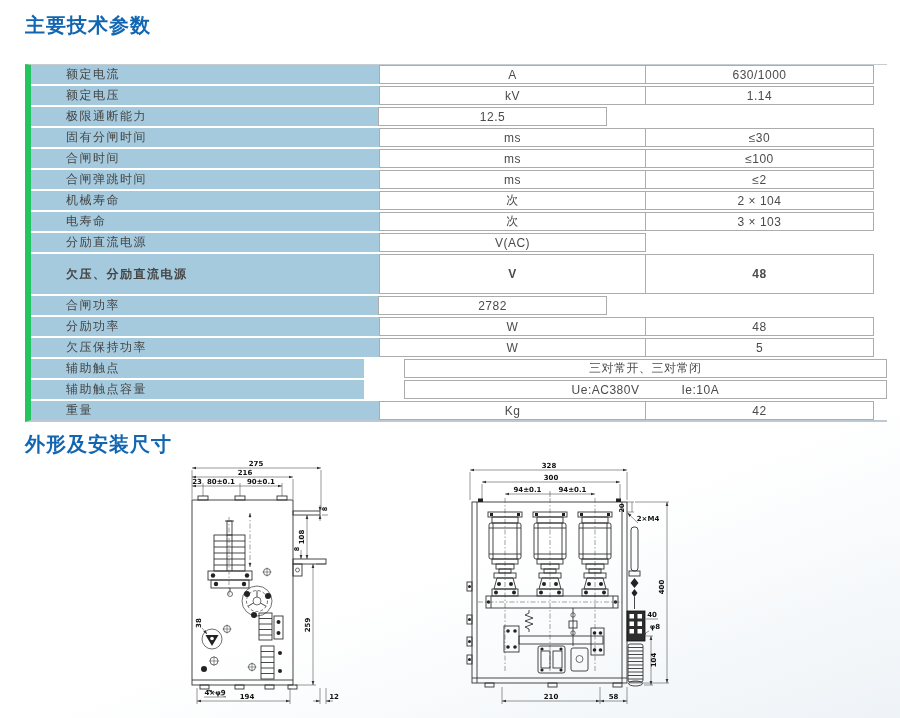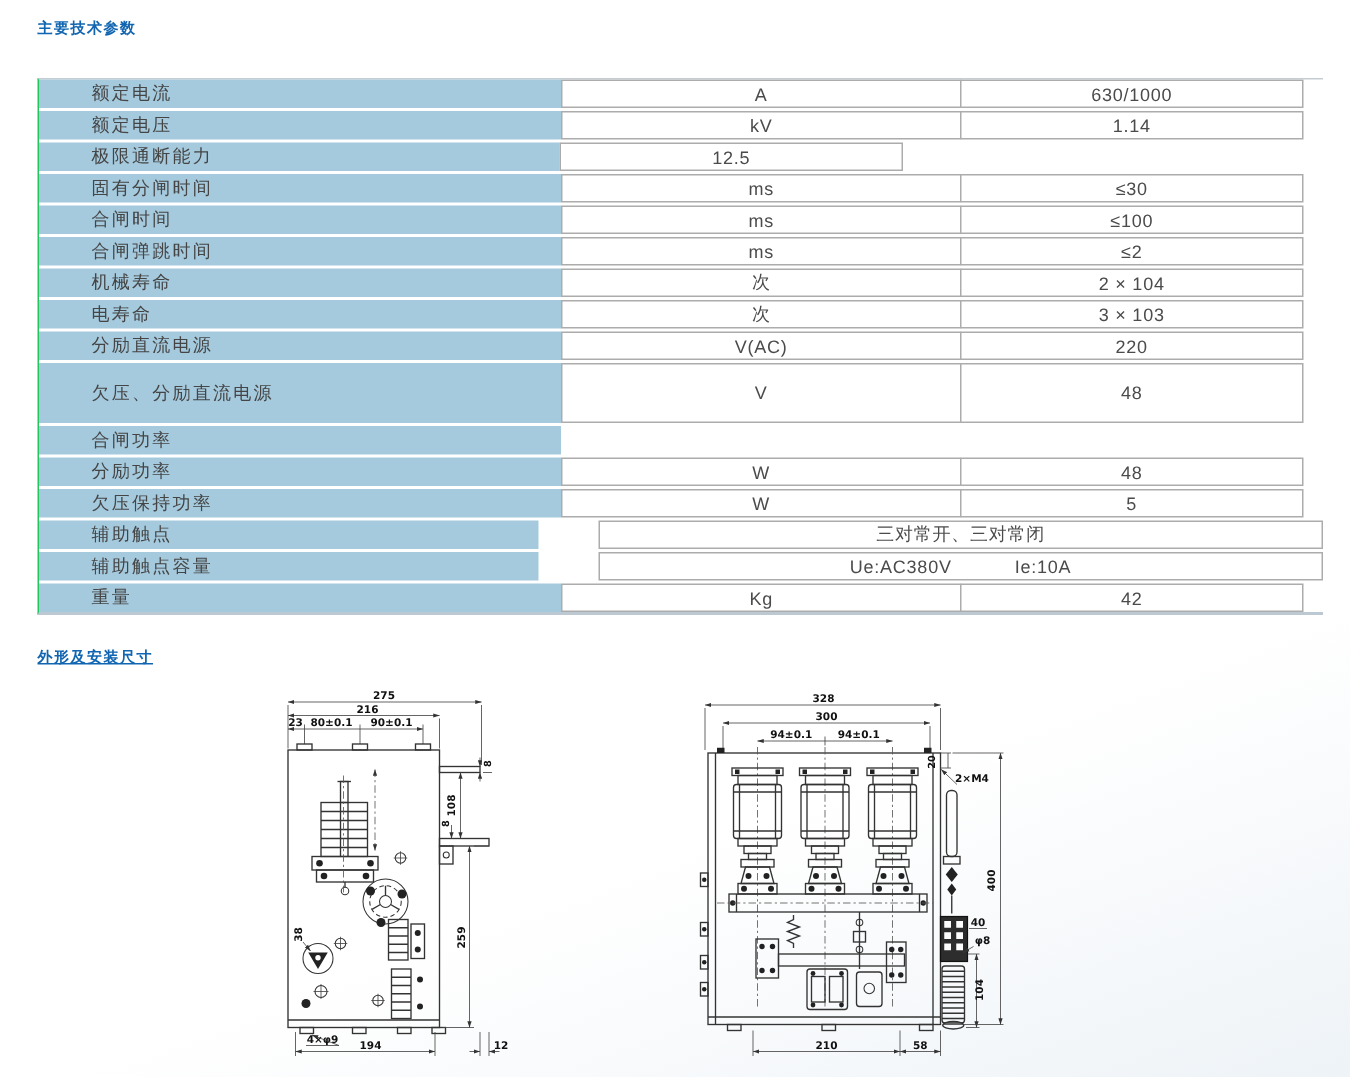--- a/index.html
+++ b/index.html
@@ -3,30 +3,30 @@
 <meta charset="utf-8">
 <style>
   html,body{margin:0;padding:0;}
   body{
     width:900px;height:718px;position:relative;overflow:hidden;
     font-family:"Liberation Sans","DejaVu Sans",sans-serif;
     background:linear-gradient(160deg,#ffffff 0%,#ffffff 70%,#eef3f7 100%);
   }
   .sec-title{
     position:absolute;left:25px;margin:0;
-    font-size:10px;font-weight:bold;color:#1266b1;letter-spacing:1px;
+    font-size:20px;font-weight:bold;color:#1266b1;letter-spacing:1px;
   }
   #title1{top:12px;}
-  #title2{top:431px;text-decoration:underline;}
+  #title2{top:431px;}
   .ptable{
-    position:absolute;left:25px;top:52px;width:856px;
-    border-left:1px solid #22c55e;border-top:1px solid #c6cdd2;border-bottom:2px solid #bcc9d2;
+    position:absolute;left:25px;top:64px;width:856px;
+    border-left:6px solid #22c55e;border-top:1px solid #c6cdd2;border-bottom:2px solid #bcc9d2;
   }
   .trow{display:flex;height:19px;margin-bottom:2px;}
-  .trow.tall{height:40px;}
+  .trow.tall{height:40px;font-weight:bold;}
   .trow:last-child{margin-bottom:0;}
   .c-label{
     width:348px;box-sizing:border-box;background:#a5cade;
     display:flex;align-items:center;padding-left:35px;
     font-size:12px;color:#454545;letter-spacing:1.5px;
   }
   .c-unit,.c-value,.c-span{
     box-sizing:border-box;background:#fff;border:1px solid #acacac;
     display:flex;align-items:center;justify-content:center;
     font-size:12px;color:#4b4b4b;letter-spacing:0.5px;
@@ -87,29 +87,29 @@
       <div class="c-value">2 × 104</div>
     </div>
     <div class="trow">
       <div class="c-label">电寿命</div>
       <div class="c-unit">次</div>
       <div class="c-value">3 × 103</div>
     </div>
     <div class="trow">
       <div class="c-label">分励直流电源</div>
       <div class="c-unit">V(AC)</div>
-      <div class="c-value">220</div>
     </div>
     <div class="trow tall">
       <div class="c-label">欠压、分励直流电源</div>
       <div class="c-unit">V</div>
       <div class="c-value">48</div>
     </div>
     <div class="trow">
       <div class="c-label">合闸功率</div>
+      <div class="c-value">2782</div>
     </div>
     <div class="trow">
       <div class="c-label">分励功率</div>
       <div class="c-unit">W</div>
       <div class="c-value">48</div>
     </div>
     <div class="trow">
       <div class="c-label">欠压保持功率</div>
       <div class="c-unit">W</div>
       <div class="c-value">5</div>

